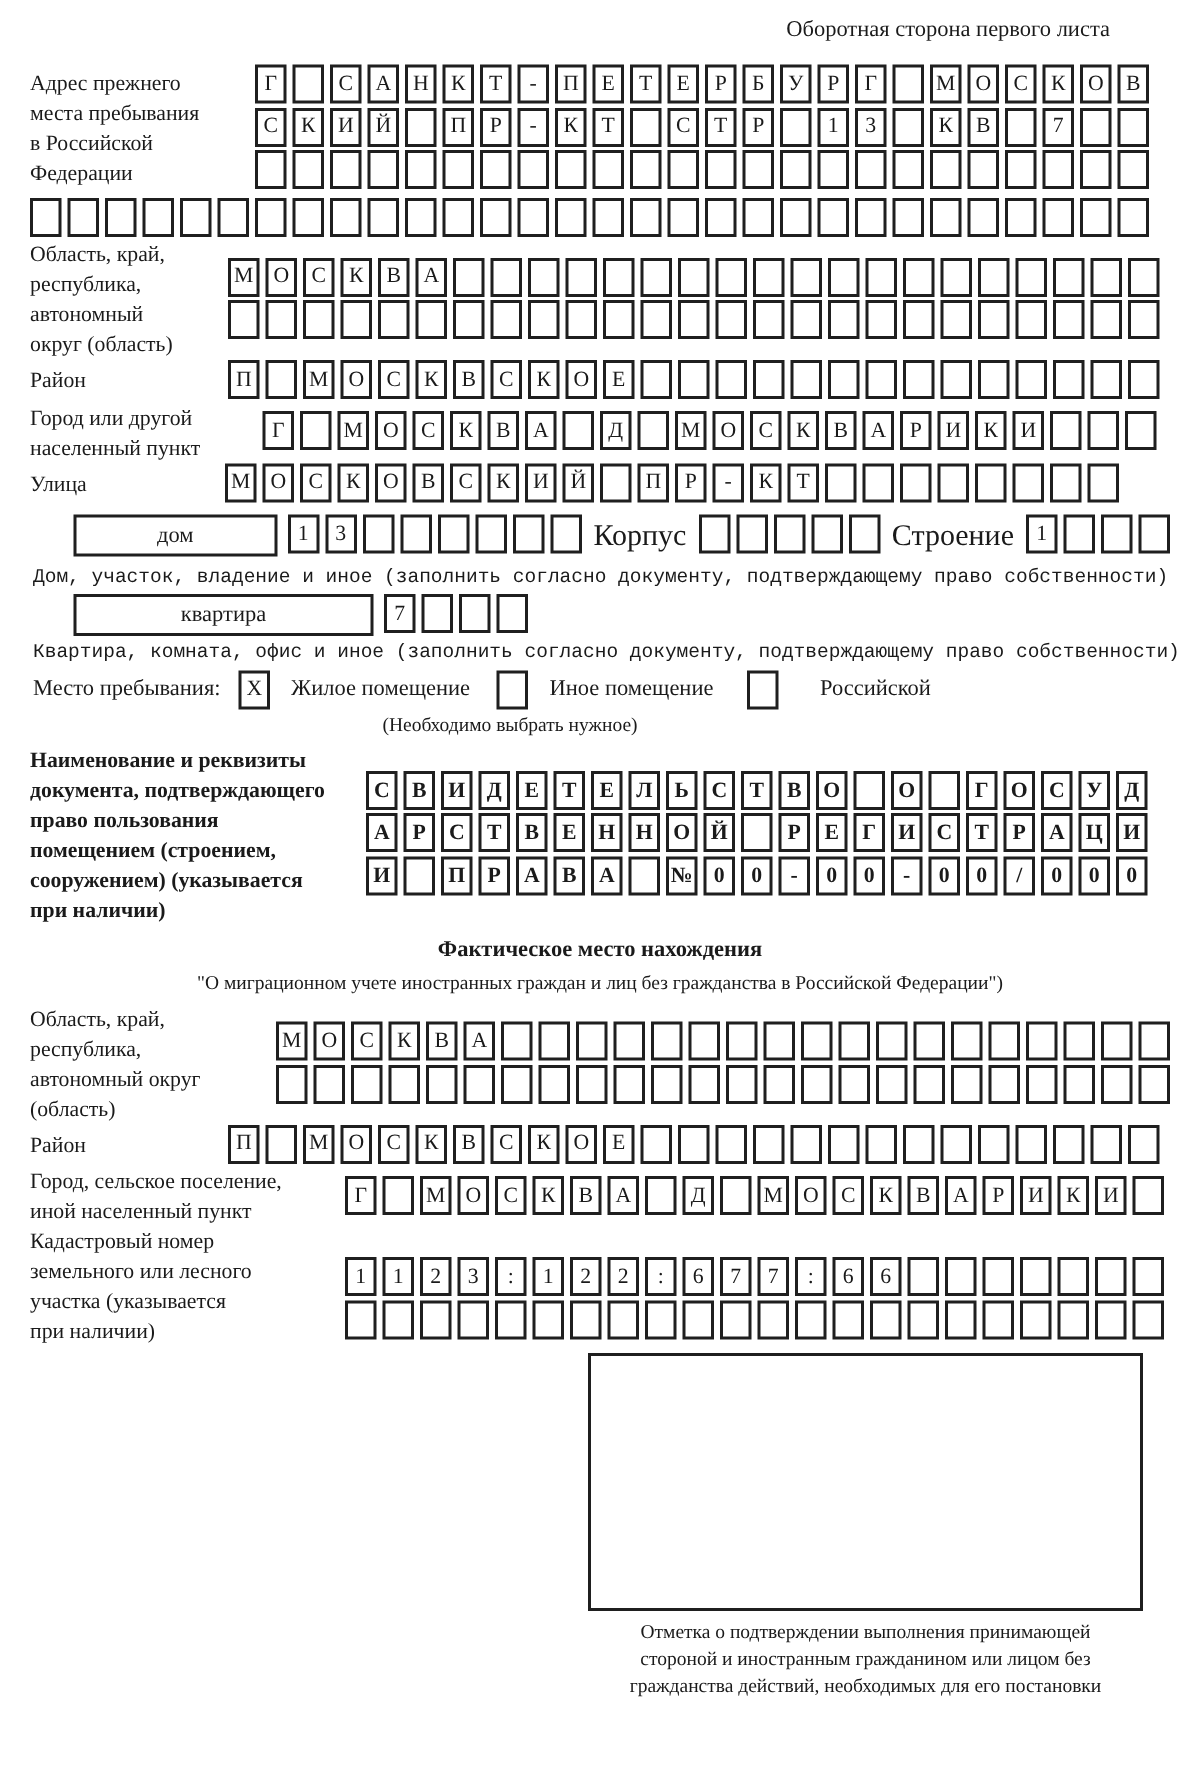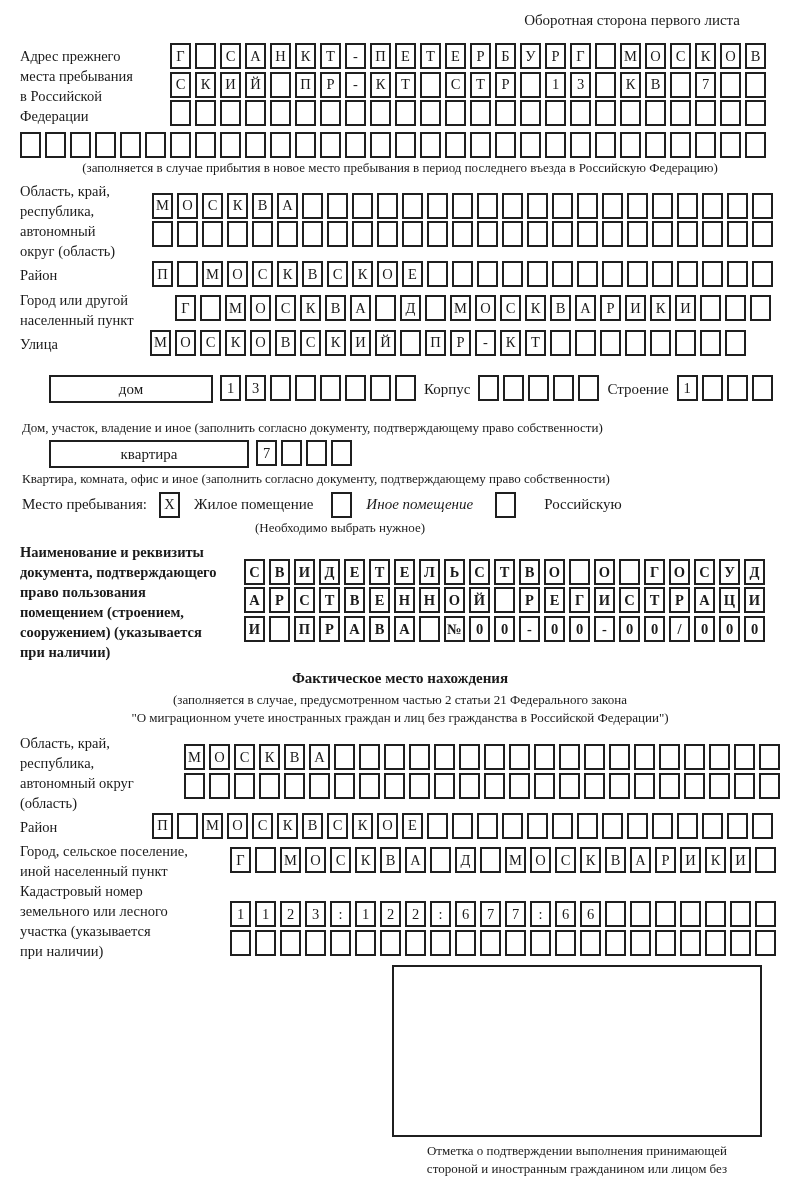--- a/index.html
+++ b/index.html
@@ -24,34 +24,34 @@
   .rows { display:flex; flex-direction:column; }
 
   .fblock { display:flex; align-items:center; }
   .flabel { font-size:14.5px; line-height:20px; flex-shrink:0; }
   .flabel div { white-space:nowrap; }
 
   .w150{width:150px;} .w132{width:132px;} .w155{width:155px;} .w130{width:130px;}
   .w164{width:164px;} .w210{width:210px;} .w224{width:224px;}
 
   .caption { font-size:13px; text-align:center; margin:1px 0 5px 0; white-space:nowrap; }
-  .caption-left { font-size:13px; margin:1px 0 4px 2px; white-space:nowrap; }
+  .caption-left { font-size:13px; margin:1px 0 4px 2px; white-space:nowrap;font-family:Liberation Mono, monospace; }
 
   .sec-title { text-align:center; font-weight:bold; font-size:15.5px; margin:4px 0 6px 0; }
 
   
   .wide-row { display:flex; align-items:center; margin:2px 0 2px 13px;padding-left:16px; }
   .wide-box {
     border:2px solid #1f1f1f; height:28px;
     display:flex; align-items:center; justify-content:center;
     font-size:15px; margin-right:7px;
   }
   .wb-house { width:164px; }
   .wb-apt { width:200px; }
-  .inline-label { font-size:15px; line-height:28px; margin:15px 8px; white-space:nowrap; }
+  .inline-label { font-size:20px; line-height:28px; margin:4px 8px; white-space:nowrap; }
 
   .stay-row { display:flex; align-items:center; font-size:15px; margin:5px 0 2px 2px; }
   .stay-row .cell { margin:0; }
 
   .note-center { width:640px; text-align:center; font-size:13px; margin:2px 0 6px 0; }
 
   .doc-block { margin-top:2px;font-weight:bold; }
 
   .fact-title { text-align:center; font-weight:bold; font-size:15px; margin:8px 0 4px 0; }
   .fact-cap { text-align:center; font-size:13px; line-height:18px; white-space:nowrap; }
@@ -185,21 +185,20 @@
       <span class="cell"></span>
       <span class="cell"></span>
       <span class="cell"></span>
       <span class="cell"></span>
       <span class="cell"></span>
       <span class="cell"></span>
       <span class="cell"></span>
       <span class="cell"></span>
       <span class="cell"></span>
     </div>
-  <div class="caption">(заполняется в случае прибытия в новое место пребывания в период последнего въезда в Российскую Федерацию)</div>
 
 
   <div class="fblock">
     <div class="flabel w132">
         <div>Область, край,</div>
         <div>республика,</div>
         <div>автономный</div>
         <div>округ (область)</div>
       </div>
     <div class="rows">
@@ -393,23 +392,23 @@
         <span class="cell"></span>
       </div>
   </div>
   <div class="caption-left">Квартира, комната, офис и иное (заполнить согласно документу, подтверждающему право собственности)</div>
 
   <div class="stay-row">
     <span style="margin-right:12px;">Место пребывания:</span>
     <span class="cell">X</span>
     <span style="margin:0 18px 0 14px;">Жилое помещение</span>
     <span class="cell"></span>
-    <span style="margin:0 22px 0 14px;font-style:italic;">Иное помещение</span>
+    <span style="margin:0 22px 0 14px;">Иное помещение</span>
     <span class="cell"></span>
-    <span style="margin-left:28px;">Российскую</span>
+    <span style="margin-left:28px;">Российской</span>
   </div>
   <div class="note-center">(Необходимо выбрать нужное)</div>
 
   <div class="fblock doc-block">
     <div class="flabel w224">
         <div>Наименование и реквизиты</div>
         <div>документа, подтверждающего</div>
         <div>право пользования</div>
         <div>помещением (строением,</div>
         <div>сооружением) (указывается</div>
@@ -483,21 +482,20 @@
           <span class="cell">/</span>
           <span class="cell">0</span>
           <span class="cell">0</span>
           <span class="cell">0</span>
         </div>
     </div>
   </div>
 
   <div class="fact-title">Фактическое место нахождения</div>
   <div class="fact-cap-wrap">
-    <div class="fact-cap">(заполняется в случае, предусмотренном частью 2 статьи 21 Федерального закона</div>
     <div class="fact-cap">"О миграционном учете иностранных граждан и лиц без гражданства в Российской Федерации")</div>
   </div>
 
   <div class="fblock">
     <div class="flabel w164">
         <div>Область, край,</div>
         <div>республика,</div>
         <div>автономный округ</div>
         <div>(область)</div>
       </div>

